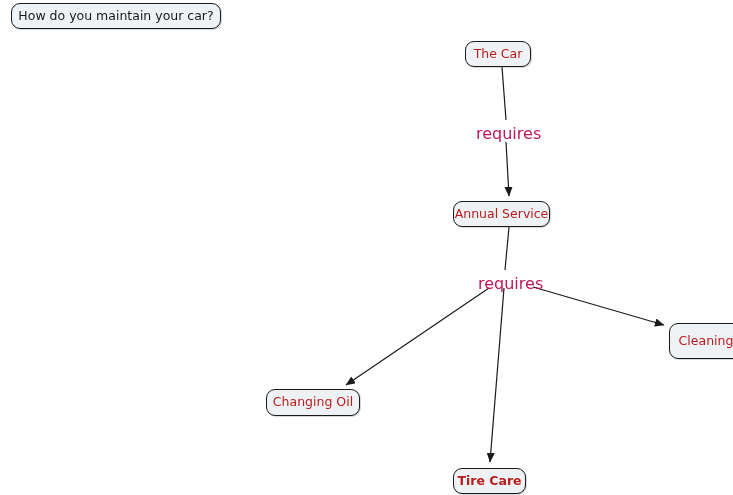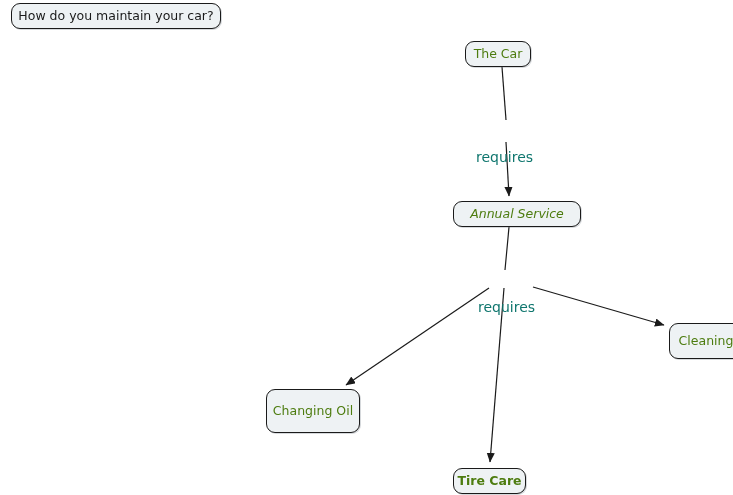--- a/index.html
+++ b/index.html
@@ -34,21 +34,21 @@
     pointer-events: none;
   }
 
   
   .node {
     position: absolute;
     box-sizing: border-box;
     background: #eef2f4;
     border: 1px solid #1a1a1a;
     border-radius: 9px;
-    color: #4d7c0f;
+    color: #b91c1c;
     font-size: 12.5px;
     line-height: 1;
     display: flex;
     align-items: center;
     justify-content: center;
     white-space: nowrap;
     box-shadow: 1px 1px 0 rgba(120,130,140,0.30);
   }
 
   
@@ -64,26 +64,25 @@
     display: flex;
     align-items: center;
     justify-content: center;
     white-space: nowrap;
     box-shadow: 1px 1px 0 rgba(120,130,140,0.30);
   }
 
   
   .link-label {
     position: absolute;
-    color: #0f766e;
-    font-size: 14px;
+    color: #be185d;
+    font-size: 16px;
     line-height: 1;
     white-space: nowrap;
     background: transparent;
-    margin-top: 24px;
   }
 </style>
 </head>
 <body>
 
 <div id="canvas">
 
   <svg id="edge-layer" viewBox="0 0 733 495" width="733" height="495" xmlns="http://www.w3.org/2000/svg">
     <defs>
       <marker id="arrowhead" markerWidth="9" markerHeight="9" refX="7.6" refY="3.4" orient="auto" markerUnits="strokeWidth">
@@ -101,24 +100,24 @@
   </svg>
 
   <div class="question-box" style="left: -1px; top: 3px; width: 210px; height: 26px;">
     <span>How do you maintain your car?</span>
   </div>
 
   <div id="nodes-group">
       <div class="node" style="left: 453px; top: 41px; width: 66px; height: 26px;">
         <span>The Car</span>
       </div>
-      <div class="node" style="left: 441px; top: 201px; width: 128px; height: 26px; font-style: italic;">
+      <div class="node" style="left: 441px; top: 201px; width: 97px; height: 26px;">
         <span>Annual Service</span>
       </div>
-      <div class="node" style="left: 254px; top: 389px; width: 94px; height: 44px;">
+      <div class="node" style="left: 254px; top: 389px; width: 94px; height: 27px;">
         <span>Changing Oil</span>
       </div>
       <div class="node" style="left: 441px; top: 468px; width: 73px; height: 26px; font-weight: bold;">
         <span>Tire Care</span>
       </div>
       <div class="node" style="left: 657px; top: 323px; width: 74px; height: 36px;">
         <span>Cleaning</span>
       </div>
     </div>
   <div id="labels-group">

